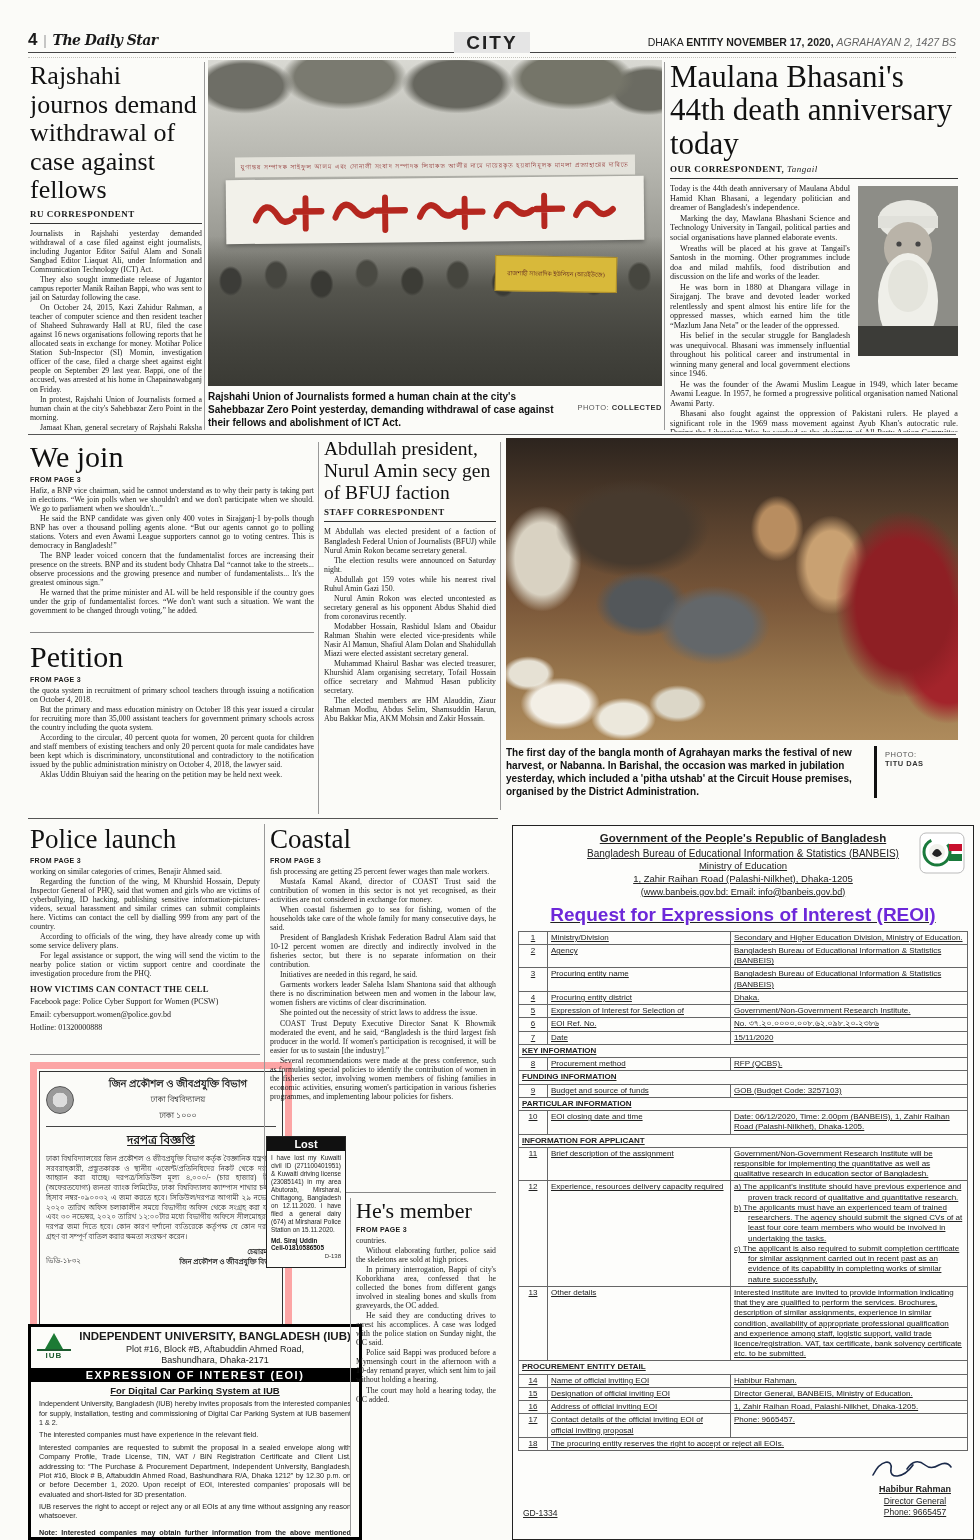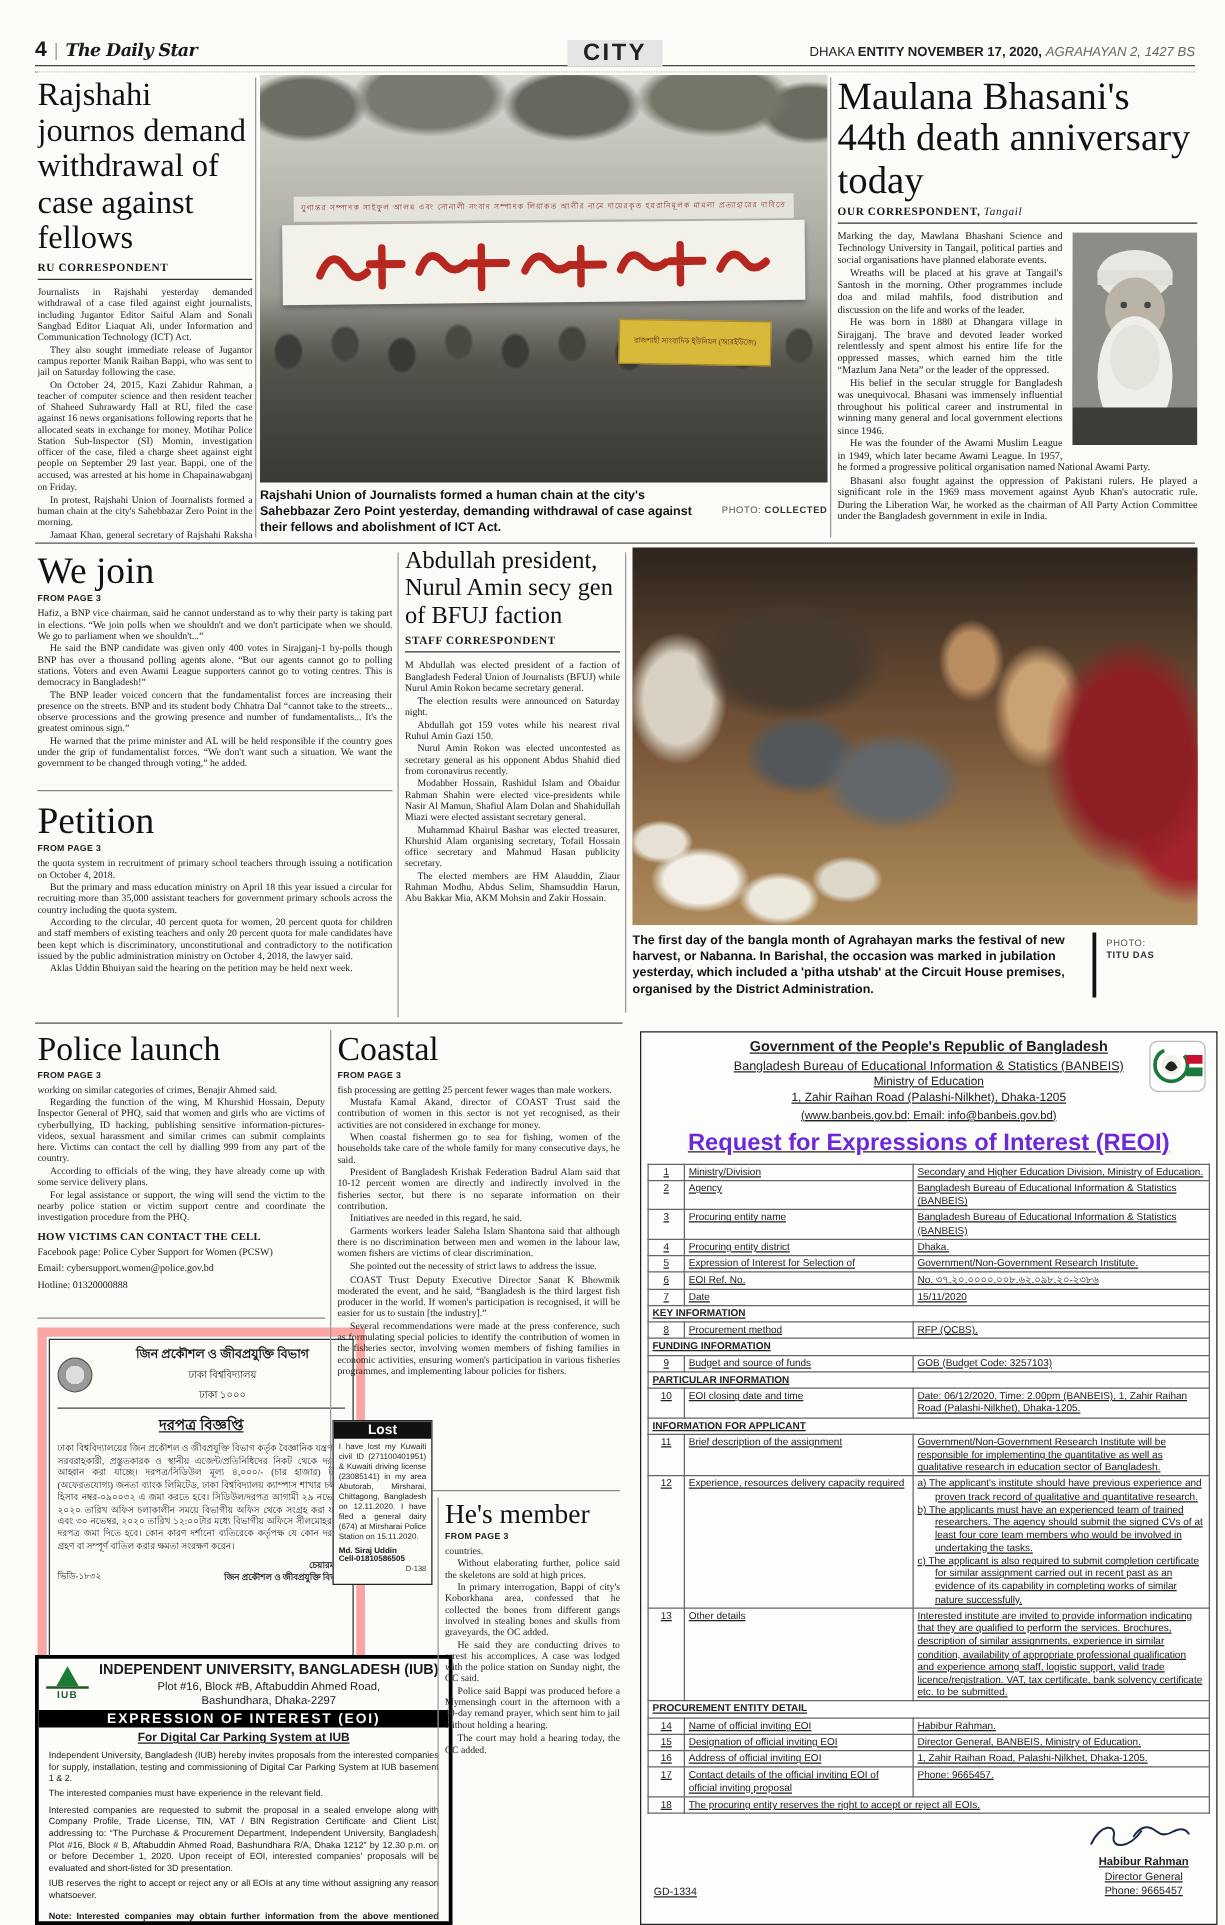--- a/index.html
+++ b/index.html
@@ -212,20 +212,21 @@
           <ellipse cx="50" cy="34" rx="30" ry="20" fill="#e8e8e2"></ellipse>
           <rect x="20" y="30" width="60" height="12" fill="#e0e0da"></rect>
           <ellipse cx="50" cy="62" rx="24" ry="26" fill="#b9b3a8"></ellipse>
           <ellipse cx="50" cy="115" rx="30" ry="48" fill="#efefe9"></ellipse>
           <ellipse cx="50" cy="100" rx="20" ry="26" fill="#e4e4dc"></ellipse>
           <rect x="0" y="140" width="100" height="30" fill="#3c3c38"></rect>
           <circle cx="41" cy="58" r="2.6" fill="#444"></circle>
           <circle cx="60" cy="58" r="2.6" fill="#444"></circle>
         </svg>
       </div>
+    <p>Today is the 44th death anniversary of Maulana Abdul Hamid Khan Bhasani, a legendary politician and dreamer of Bangladesh's independence.</p>
         <p>Marking the day, Mawlana Bhashani Science and Technology University in Tangail, political parties and social organisations have planned elaborate events.</p>
         <p>Wreaths will be placed at his grave at Tangail's Santosh in the morning. Other programmes include doa and milad mahfils, food distribution and discussion on the life and works of the leader.</p>
         <p>He was born in 1880 at Dhangara village in Sirajganj. The brave and devoted leader worked relentlessly and spent almost his entire life for the oppressed masses, which earned him the title “Mazlum Jana Neta” or the leader of the oppressed.</p>
         <p>His belief in the secular struggle for Bangladesh was unequivocal. Bhasani was immensely influential throughout his political career and instrumental in winning many general and local government elections since 1946.</p>
         <p>He was the founder of the Awami Muslim League in 1949, which later became Awami League. In 1957, he formed a progressive political organisation named National Awami Party.</p>
         <p>Bhasani also fought against the oppression of Pakistani rulers. He played a significant role in the 1969 mass movement against Ayub Khan's autocratic rule. During the Liberation War, he worked as the chairman of All Party Action Committee under the Bangladesh government in exile in India.</p>
       </div>
   </div>
 
   <div class="abs rule-h" style="left:28px;top:434px;width:928px;"></div>
@@ -239,21 +240,21 @@
         <p>The BNP leader voiced concern that the fundamentalist forces are increasing their presence on the streets. BNP and its student body Chhatra Dal “cannot take to the streets... observe processions and the growing presence and number of fundamentalists... It's the greatest ominous sign.”</p>
         <p>He warned that the prime minister and AL will be held responsible if the country goes under the grip of fundamentalist forces. “We don't want such a situation. We want the government to be changed through voting,” he added.</p>
       </div>
   </div>
   <div class="abs rule-h" style="left:30px;top:632px;width:284px;border-color:#888;"></div>
   <div class="abs" style="left:30px;top:640px;width:284px;height:174px;overflow:hidden;">
     <div class="headline" style="font-size:30px;">Petition</div>
     <div class="frompage">FROM PAGE 3</div>
     <div class="body-text" style="height:118px;">
         <p>the quota system in recruitment of primary school teachers through issuing a notification on October 4, 2018.</p>
-        <p>But the primary and mass education ministry on April 18 this year issued a circular for recruiting more than 35,000 assistant teachers for government primary schools across the country including the quota system.</p>
+        <p>But the primary and mass education ministry on October 18 this year issued a circular for recruiting more than 35,000 assistant teachers for government primary schools across the country including the quota system.</p>
         <p>According to the circular, 40 percent quota for women, 20 percent quota for children and staff members of existing teachers and only 20 percent quota for male candidates have been kept which is discriminatory, unconstitutional and contradictory to the notification issued by the public administration ministry on October 4, 2018, the lawyer said.</p>
         <p>Aklas Uddin Bhuiyan said the hearing on the petition may be held next week.</p>
       </div>
   </div>
 
   <div class="abs rule-v" style="left:318px;top:442px;height:372px;"></div>
 
   <div class="abs" style="left:324px;top:438px;width:172px;height:378px;overflow:hidden;">
     <div class="headline" style="font-size:19.5px;line-height:1.12;">Abdullah president, Nurul Amin secy gen of BFUJ faction</div>
     <div class="byline">STAFF CORRESPONDENT</div>
@@ -323,21 +324,21 @@
 
   <div class="abs iub" style="left:28px;top:1324px;width:328px;height:210px;">
     <div class="iub-head">
       <div class="iub-logo">
         <div class="leaf"></div>
         <div class="lbl">IUB</div>
       </div>
       <div class="iub-head-text">
         <div class="iub-name">INDEPENDENT UNIVERSITY, BANGLADESH (IUB)</div>
         <div class="iub-addr">Plot #16, Block #B, Aftabuddin Ahmed Road,</div>
-        <div class="iub-addr">Bashundhara, Dhaka-2297</div>
+        <div class="iub-addr">Bashundhara, Dhaka-2171</div>
       </div>
     </div>
     <div class="iub-bar">EXPRESSION OF INTEREST (EOI)</div>
     <div class="iub-sub">For Digital Car Parking System at IUB</div>
     <div class="iub-body">
         <p>Independent University, Bangladesh (IUB) hereby invites proposals from the interested companies for supply, installation, testing and commissioning of Digital Car Parking System at IUB basement 1 &amp; 2.</p>
         <p>The interested companies must have experience in the relevant field.</p>
         <p>Interested companies are requested to submit the proposal in a sealed envelope along with Company Profile, Trade License, TIN, VAT / BIN Registration Certificate and Client List, addressing to: “The Purchase &amp; Procurement Department, Independent University, Bangladesh, Plot #16, Block # B, Aftabuddin Ahmed Road, Bashundhara R/A, Dhaka 1212” by 12.30 p.m. on or before December 1, 2020. Upon receipt of EOI, interested companies' proposals will be evaluated and short-listed for 3D presentation.</p>
         <p>IUB reserves the right to accept or reject any or all EOIs at any time without assigning any reason whatsoever.</p>
       </div>

